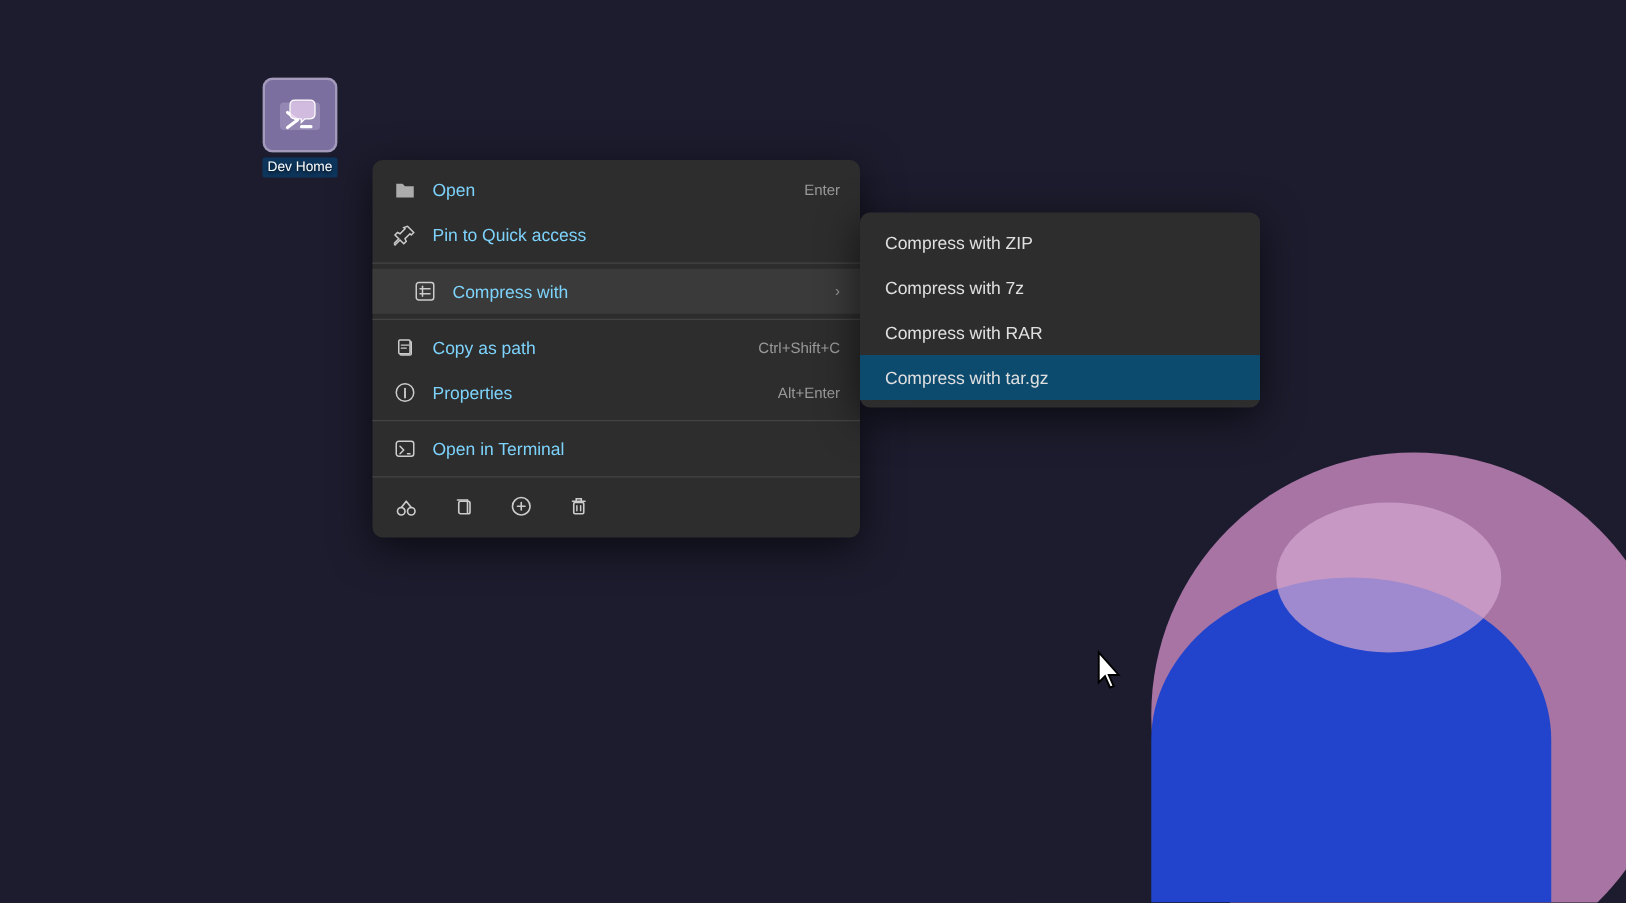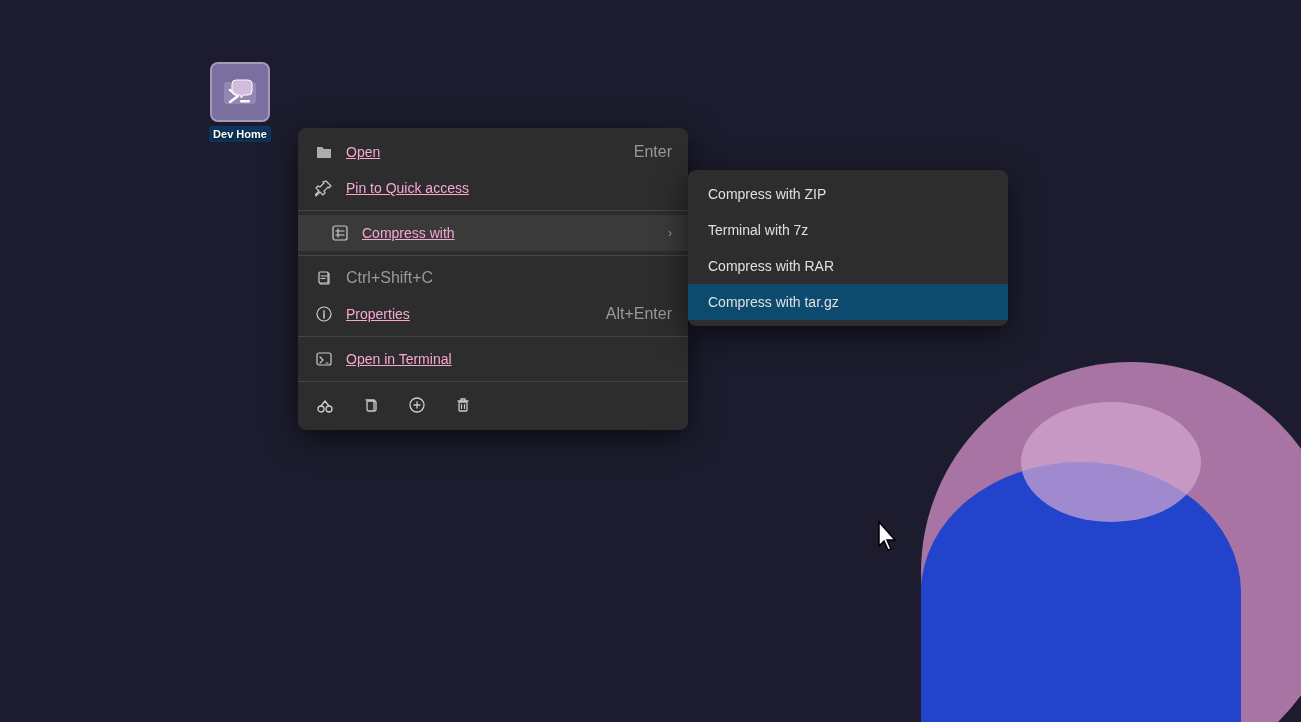--- a/index.html
+++ b/index.html
@@ -82,21 +82,20 @@
     }
 
     .desktop-icon-label {
       color: #ffffff;
       font-size: 11px;
       text-align: left;
       text-shadow: 0 1px 3px rgba(0,0,0,0.8);
       background: rgba(0,80,140,0.5);
       padding: 2px 4px;
       border-radius: 2px;
-      font-weight: bold;
     }
 
     
     .context-menu {
       position: absolute;
       top: 128px;
       left: 298px;
       width: 390px;
       background: #2d2d2d;
       border-radius: 8px;
@@ -126,27 +125,26 @@
       height: 20px;
       display: flex;
       align-items: center;
       justify-content: center;
       flex-shrink: 0;
       color: #cccccc;
     }
 
     .menu-item .label {
       flex: 1;
-      color: #f9a8d4;
-      text-decoration: underline;
+      color: #7dd3fc;
     }
 
     .menu-item .shortcut {
       color: #999999;
-      font-size: 16px;
+      font-size: 12px;
     }
 
     .menu-item .chevron {
       color: #999999;
       font-size: 12px;
     }
 
     .menu-divider {
       height: 1px;
       background: #444444;
@@ -272,20 +270,21 @@
   <div class="menu-divider"></div>
 
   <div class="menu-item">
     <span class="icon-area">
       <svg width="18" height="18" viewBox="0 0 18 18" fill="none">
         <rect x="5" y="4" width="9" height="11" rx="1" stroke="#cccccc" stroke-width="1.2"></rect>
         <rect x="4" y="3" width="9" height="11" rx="1" stroke="#cccccc" stroke-width="1.2" fill="#2d2d2d"></rect>
         <path d="M6 7h6M6 9.5h4" stroke="#cccccc" stroke-width="1" stroke-linecap="round"></path>
       </svg>
     </span>
+    <span class="label">Copy as path</span>
     <span class="shortcut">Ctrl+Shift+C</span>
   </div>
 
   <div class="menu-item">
     <span class="icon-area">
       <svg width="18" height="18" viewBox="0 0 18 18" fill="none">
         <path d="M9 2a7 7 0 100 14A7 7 0 009 2z" stroke="#cccccc" stroke-width="1.2"></path>
         <path d="M9 8v5M9 6v1" stroke="#cccccc" stroke-width="1.5" stroke-linecap="round"></path>
       </svg>
     </span>
@@ -340,21 +339,21 @@
     </div>
   </div>
 
 </div>
 
 <div class="submenu">
   <div class="submenu-item">
     <span>Compress with ZIP</span>
   </div>
   <div class="submenu-item">
-    <span>Terminal with 7z</span>
+    <span>Compress with 7z</span>
   </div>
   <div class="submenu-item">
     <span>Compress with RAR</span>
   </div>
   <div class="submenu-item active-hover">
     <span>Compress with tar.gz</span>
   </div>
 </div>
 
 <div class="cursor">

